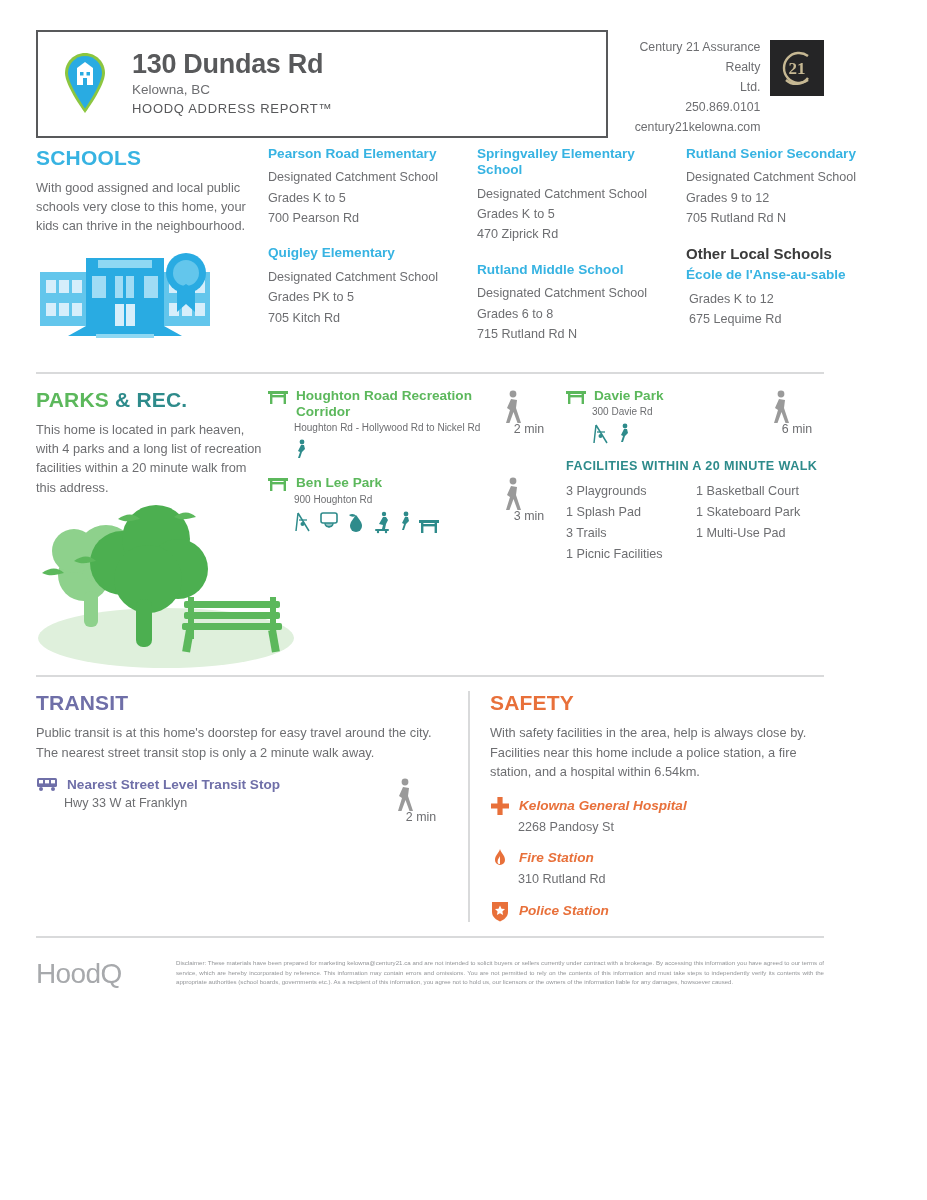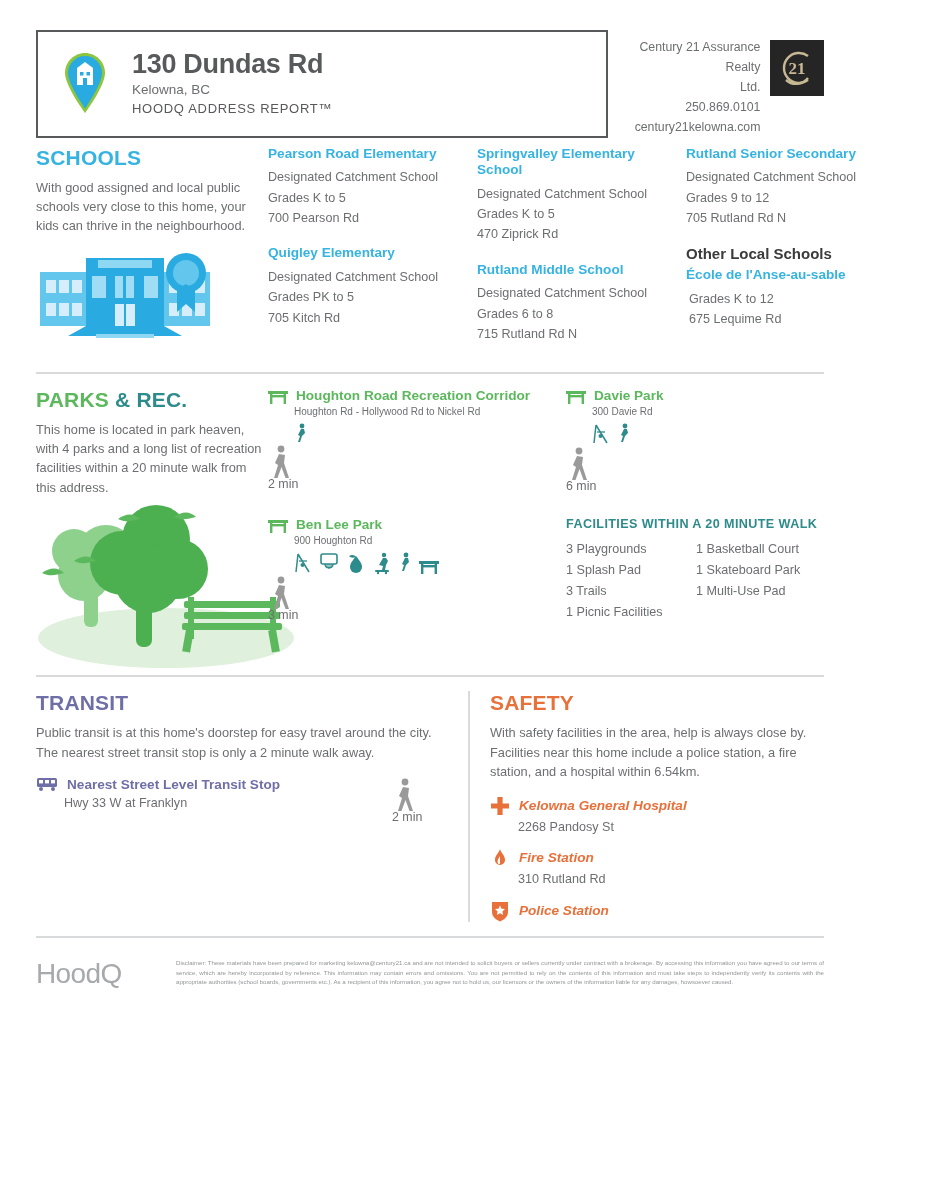--- a/index.html
+++ b/index.html
@@ -108,38 +108,38 @@
   }
   .sch-indent { padding-left: 3px; }
 
   
   .school-ill { margin-top: 12px; }
 
   
   .parks-body { display: flex; }
   .parks-mid { width: 290px; flex: 0 0 290px; }
   .parks-right { flex: 1; padding-left: 8px; }
-  .park-row { display: flex; margin-bottom: 6px; flex-direction: column; }
+  .park-row { display: flex; margin-bottom: 6px; }
   .park-main { flex: 1; padding-right: 8px; }
   .park-head { display: flex; align-items: flex-start; gap: 8px; }
   .park-name {
     color: #5cb85c;
     font-weight: bold;
     font-size: 13.6px;
     line-height: 1.2;
   }
   .park-addr {
     font-size: 10px;
     color: #6d6e71;
     margin-top: 0;
     padding-left: 26px;
     line-height: 1.5;
   }
   .amen { display: flex; flex-wrap: wrap; gap: 7px; padding-left: 26px; margin-top: 4px; align-items:flex-end; }
-  .walk { width: 58px; flex: 0 0 58px; text-align: left; padding-top: 2px; }
+  .walk { width: 58px; flex: 0 0 58px; text-align: center; padding-top: 2px; }
   .walk-min { font-size: 12.4px; color: #6d6e71; margin-top: -2px; }
   .fac-head {
     color: #2e8b8b;
     font-weight: bold;
     font-size: 12.6px;
     letter-spacing: 0.4px;
     margin: 14px 0 8px;
   }
   .fac-cols { display: flex; }
   .fac-col { width: 130px; flex: 0 0 130px; }

